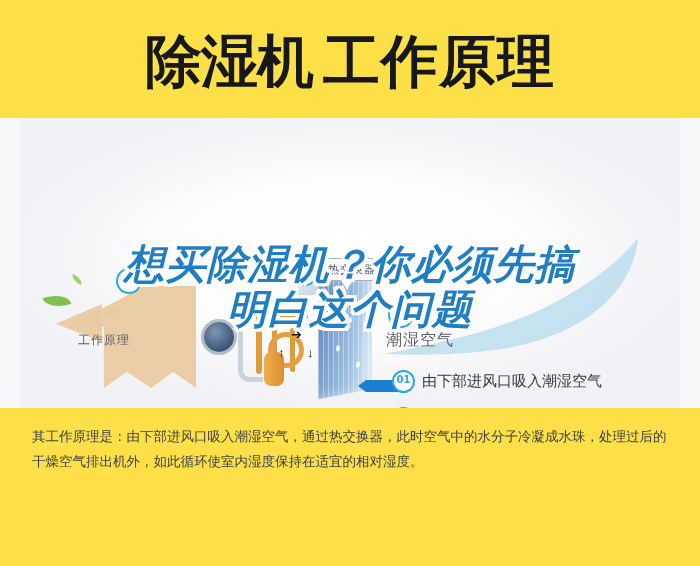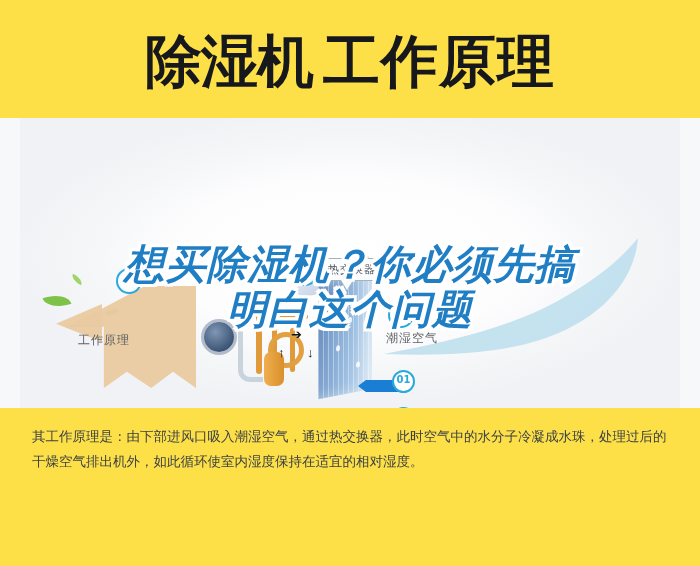--- a/index.html
+++ b/index.html
@@ -141,21 +141,21 @@
     font-family:Liberation Sans, sans-serif;
   }
   .bubble:after{
     content:"";position:absolute;left:22px;top:100%;
     border-left:6px solid transparent;border-right:6px solid transparent;
     border-top:10px solid #fbfcfd;
     filter:drop-shadow(0 1px 0 #a9b2bb);
   }
 
   .humid-label{
-    position:absolute;left:386px;top:212px;font-size:12px;color:#5d6166;letter-spacing:1px;
+    position:absolute;left:386px;top:212px;font-size:16px;color:#5d6166;letter-spacing:1px;
     font-family:"DejaVu Sans","Liberation Sans",sans-serif;
   }
 
   
   .steps{position:absolute;left:392px;top:252px;width:300px;}
   .step{display:flex;align-items:center;margin-bottom:14px;}
   .step .sbadge{
     flex:0 0 auto;width:19px;height:19px;border:2px solid #2aa9dd;border-radius:50%;
     color:#2aa9dd;font-size:10px;font-weight:bold;line-height:16px;text-align:center;
     margin-right:7px;background:#fff;
@@ -256,20 +256,21 @@
         <svg width="270" height="120" viewBox="0 0 270 120">
           <path d="M262 2 C258 52 214 92 150 108 C110 118 60 120 8 118 C70 106 132 92 180 66 C220 44 244 24 262 2 Z" fill="#bfdfed" opacity="0.9"></path>
         </svg>
       </div>
       <div class="badge b-01">01</div>
       <div class="humid-label">潮湿空气</div>
 
       <div class="steps">
         <div class="step">
           <div class="sbadge">01</div>
+          <div class="stext">由下部进风口吸入潮湿空气</div>
         </div>
         <div class="step">
           <div class="sbadge">02</div>
 
         </div>
 
       </div>
 
     </div>
   </div>

